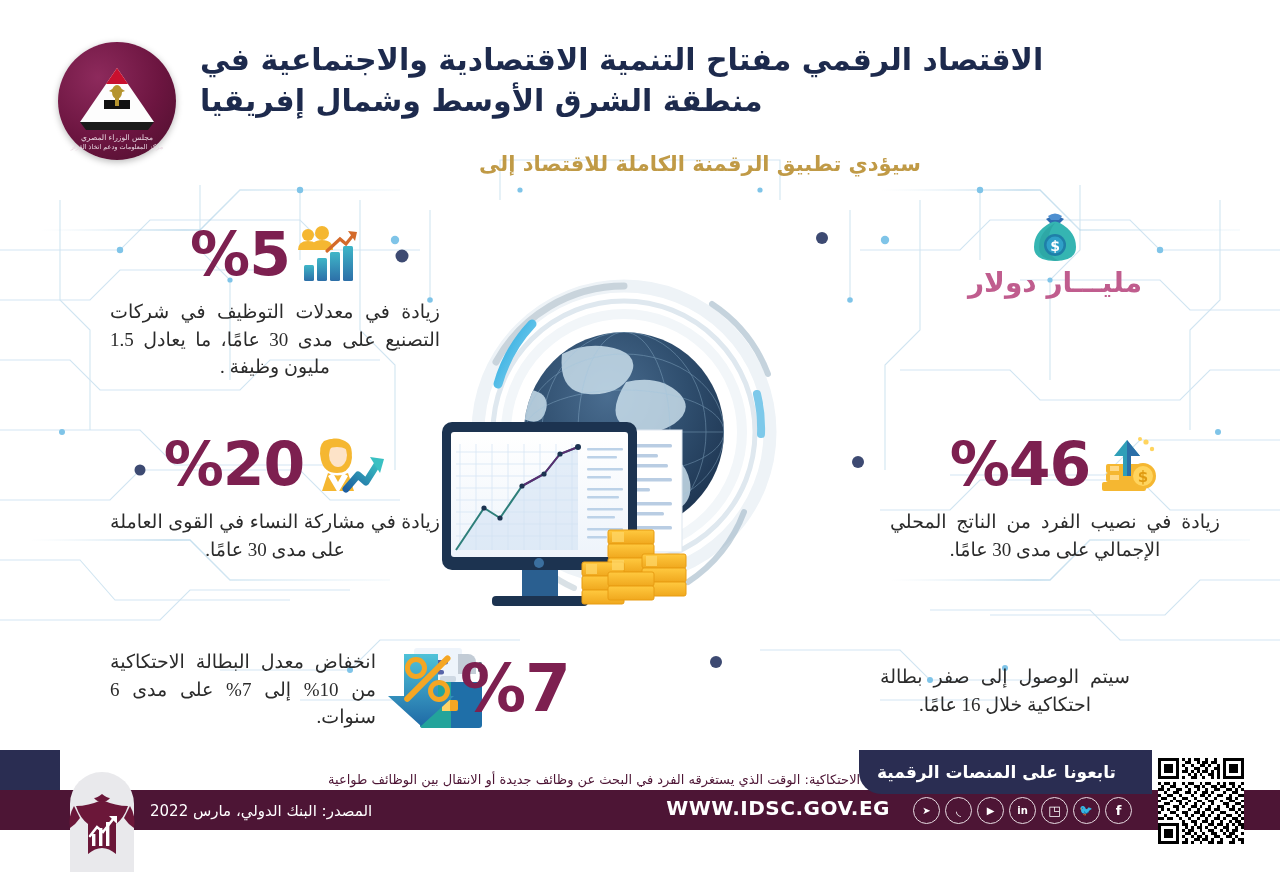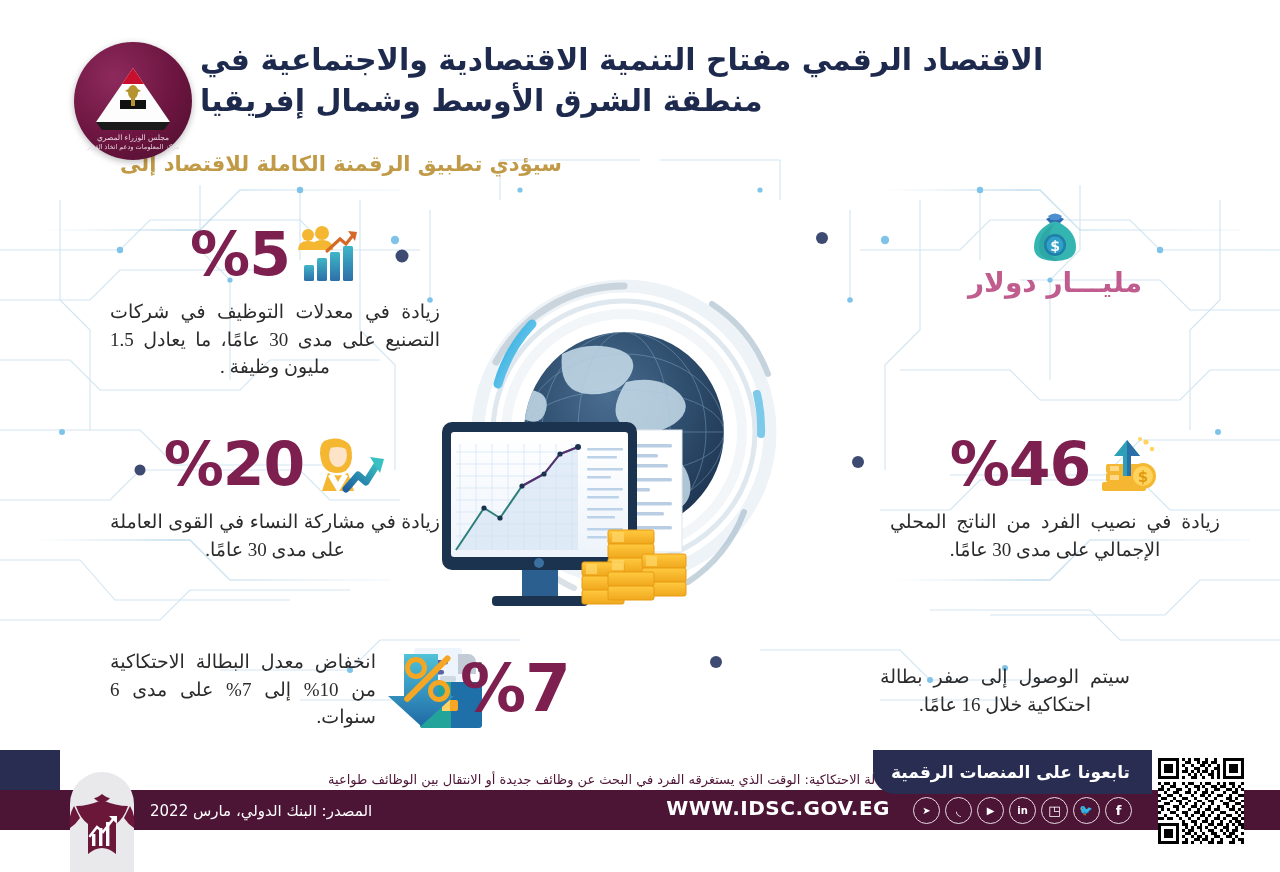--- a/index.html
+++ b/index.html
@@ -19,28 +19,28 @@
   .header{ position:absolute; top:34px; right:0; left:0; height:160px; z-index:5; }
   .title{
     position:absolute; top:6px; right:200px; left:200px;
     text-align:left;
     font-size:30px; line-height:1.35; font-weight:bold;
     color:#1d2a4d; letter-spacing:0px;
     direction:rtl;
   }
   .subtitle{
     position:absolute; top:118px; right:0; left:0;
-    text-align:left; padding-left:120px;
+    text-align:center; padding-left:120px;
     font-size:21px; font-weight:bold; color:#c09a46;
     direction:rtl;
   }
 
   
   .logo{
-    position:absolute; top:42px; left:74px; width:118px; height:118px;
+    position:absolute; top:42px; left:58px; width:118px; height:118px;
     border-radius:50%;
     background:radial-gradient(circle at 34% 30%, #8d2a5c 0%, #6c1540 55%, #4b0f2c 100%);
     box-shadow:0 2px 7px rgba(0,0,0,.28);
     z-index:6;
     text-align:right;
   }
 
   
   .stat{ position:absolute; z-index:5; width:330px; direction:rtl; }
   .stat .num-row{
@@ -90,21 +90,21 @@
     position:absolute; bottom:42px; left:0; width:100%; height:40px;
     background:#4d1535; z-index:4;
   }
   .footer-navy{
     position:absolute; bottom:82px; left:0; width:60px; height:40px;
     background:#2a2d52; z-index:4;
   }
   .follow-pill{
     position:absolute; bottom:78px; right:128px; height:44px;
     background:#2a2d52; color:#fff; border-radius:0 0 0 22px;
-    display:flex; align-items:center; padding:0 22px 0 18px;
+    display:flex; align-items:center; padding:0 36px 0 18px;
     font-size:17px; font-weight:bold; z-index:6; direction:rtl;
   }
   .qr{
     position:absolute; bottom:28px; right:36px; width:86px; height:86px;
     z-index:7; background:#fff;
   }
   .socials{
     position:absolute; bottom:48px; right:148px; display:flex; gap:5px; z-index:7;
   }
   .soc{

